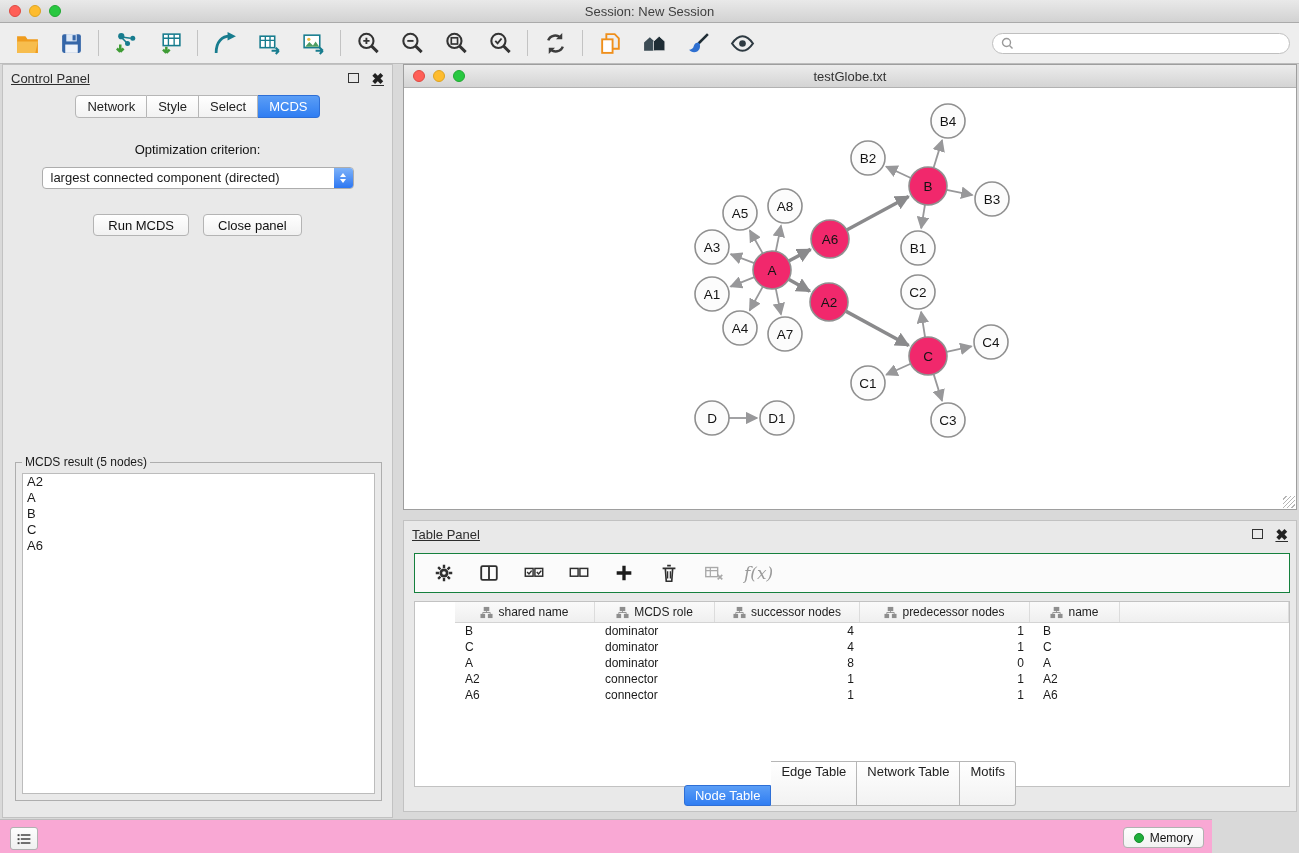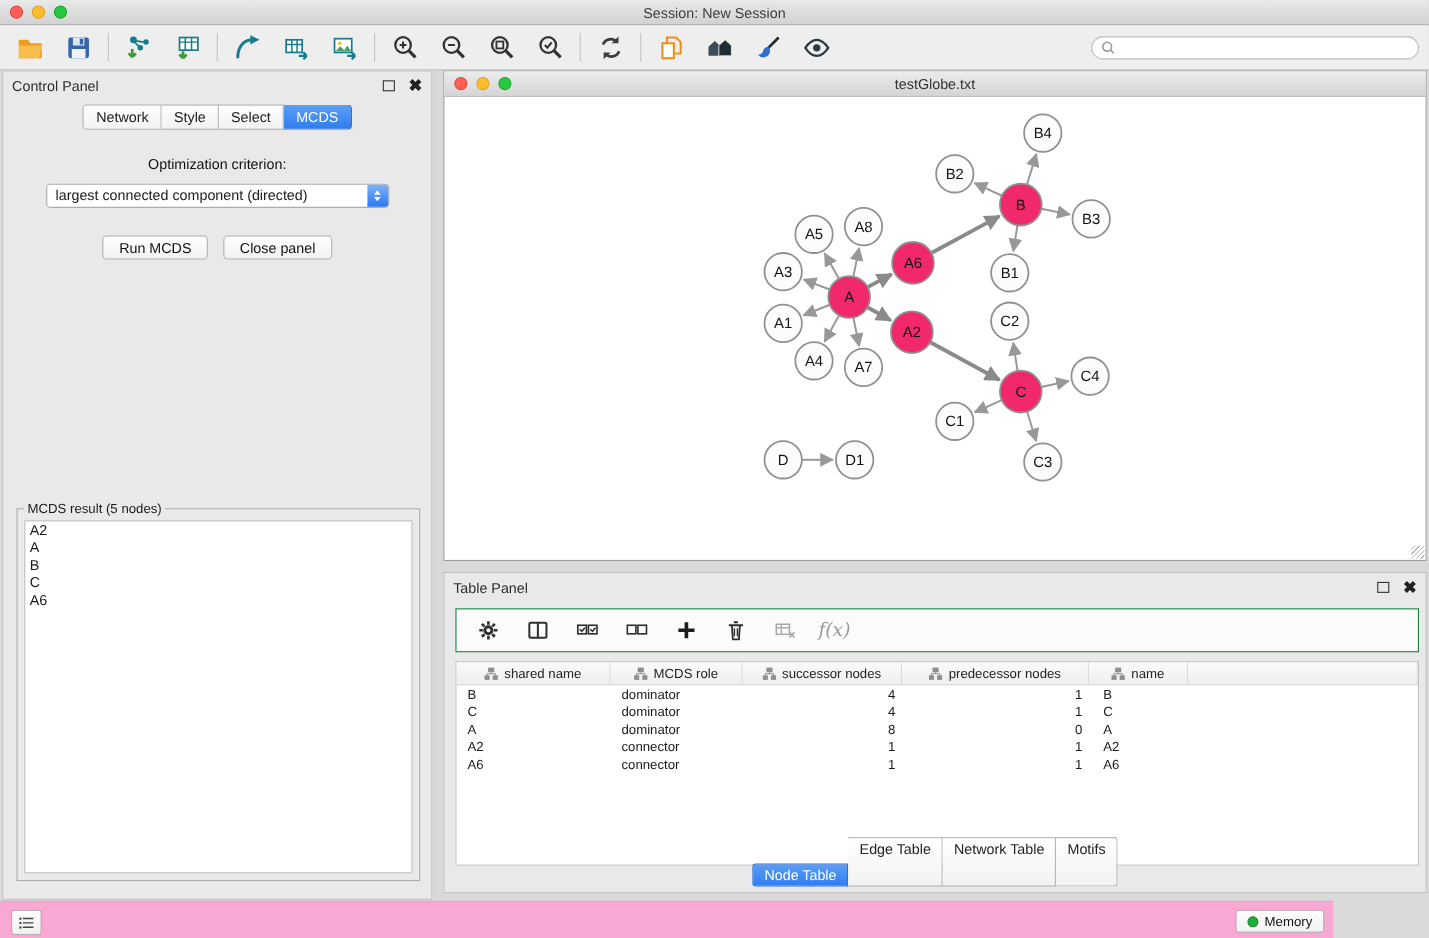--- a/index.html
+++ b/index.html
@@ -23,21 +23,21 @@
   .tgroup{display:flex;align-items:center;gap:14px;margin:0 12px;}
   .tbtn{width:30px;height:30px;display:flex;align-items:center;justify-content:center;cursor:default;}
   .tbtn svg{width:25px;height:25px;}
   .tsep{width:1px;height:26px;background:#c3c3c3;}
   .searchbox{margin-left:auto;margin-right:9px;width:298px;height:21px;border:1px solid #bfbfbf;
     border-radius:11px;background:#fff;display:flex;align-items:center;padding:0 8px;box-sizing:border-box;}
   .searchbox input{border:none;outline:none;flex:1;font-size:12px;margin-left:5px;background:transparent;}
   
   .control-panel{position:absolute;left:2px;top:64px;width:391px;height:754px;background:#e9e9e9;
     border:1px solid #c2c2c2;box-sizing:border-box;}
-  .panel-head{height:26px;display:flex;align-items:center;padding:0 8px;font-size:13px;color:#2d2d2d;}
+  .panel-head{height:26px;display:flex;align-items:center;padding:0 8px;font-size:13px;color:#2d2d2d;text-decoration:underline;}
   .panel-head .spacer{flex:1;}
   .float-icon{width:9px;height:8px;border:1.4px solid #333;margin-right:12px;cursor:default;}
   .close-icon{font-size:15px;font-weight:bold;color:#222;line-height:1;cursor:default;}
   .ctabs{display:flex;justify-content:center;margin-top:4px;}
   .ctab{padding:3px 11px;font-size:13px;background:linear-gradient(#ffffff,#f2f2f2);
     border:1px solid #b6b6b6;border-left:none;color:#222;cursor:default;}
   .ctab:first-child{border-left:1px solid #b6b6b6;border-radius:4px 0 0 4px;}
   .ctab:last-child{border-radius:0 4px 4px 0;}
   .ctab.active{background:linear-gradient(#5b9ef6,#2f7df2);color:#fff;border-color:#2e6fd6;}
   .opt-label{text-align:center;font-size:13px;margin-top:24px;color:#111;}
@@ -69,21 +69,21 @@
     background:repeating-linear-gradient(135deg,transparent,transparent 2px,#b5b5b5 2px,#b5b5b5 3px);}
   
   .table-panel{position:absolute;left:403px;top:520px;width:894px;height:292px;background:#e9e9e9;
     border:1px solid #c2c2c2;box-sizing:border-box;}
   .tp-toolbar{position:absolute;left:10px;right:6px;top:32px;height:40px;background:#fbfbfb;
     border:1px solid #15803d;display:flex;align-items:center;gap:15px;padding-left:14px;box-sizing:border-box;}
   .tp-toolbar .tbtn svg{width:22px;height:22px;}
   .fx-label{font-family:"DejaVu Serif","Liberation Serif",serif;font-style:italic;
     font-size:17px;color:#9a9a9a;cursor:default;}
   .data-table{position:absolute;left:10px;right:6px;top:80px;height:186px;background:#fff;
-    border:1px solid #c2c2c2;box-sizing:border-box;overflow:hidden;font-size:12px;}
+    border:1px solid #c2c2c2;box-sizing:border-box;overflow:hidden;font-size:12px;padding-left:40px;}
   .thead{display:grid;grid-template-columns:140px 120px 145px 170px 90px 1fr;
     background:linear-gradient(#fafafa,#efefef);border-bottom:1px solid #d4d4d4;height:20px;}
   .th{display:flex;align-items:center;justify-content:center;gap:5px;
     border-right:1px solid #dcdcdc;color:#222;overflow:hidden;white-space:nowrap;}
   .trow{display:grid;grid-template-columns:140px 120px 145px 170px 90px 1fr;height:16px;line-height:16px;}
   .td{overflow:hidden;white-space:nowrap;}
   .td.l{padding-left:10px;}
   .td.r{text-align:right;padding-right:6px;}
   .td.l2{padding-left:13px;}
   .btabs{position:absolute;bottom:5px;left:0;width:100%;display:flex;justify-content:center;}

